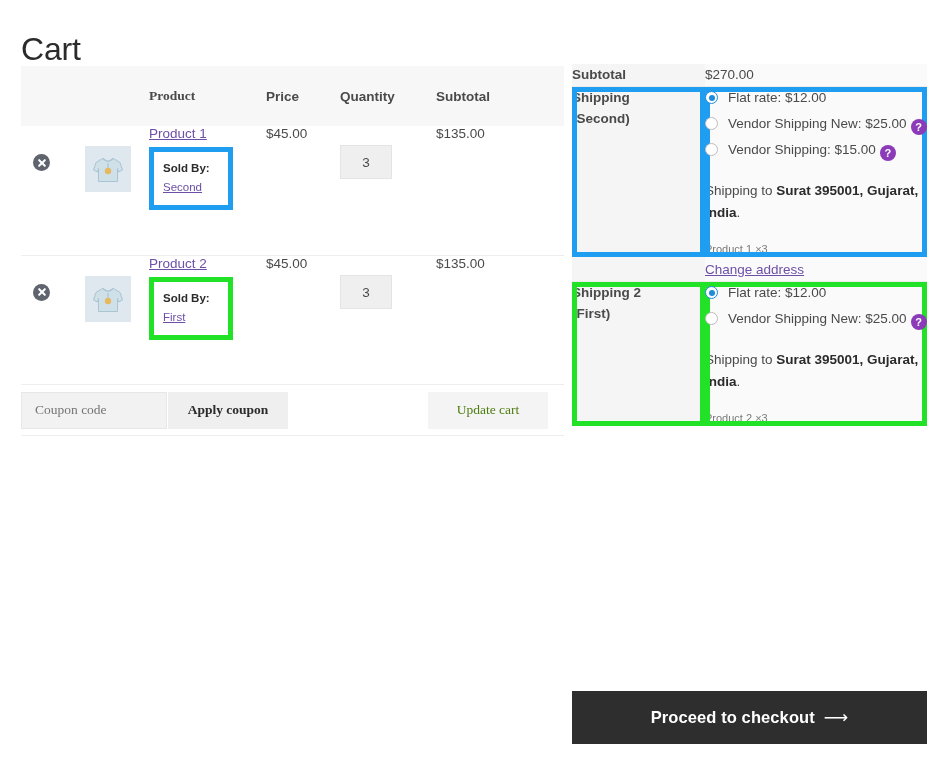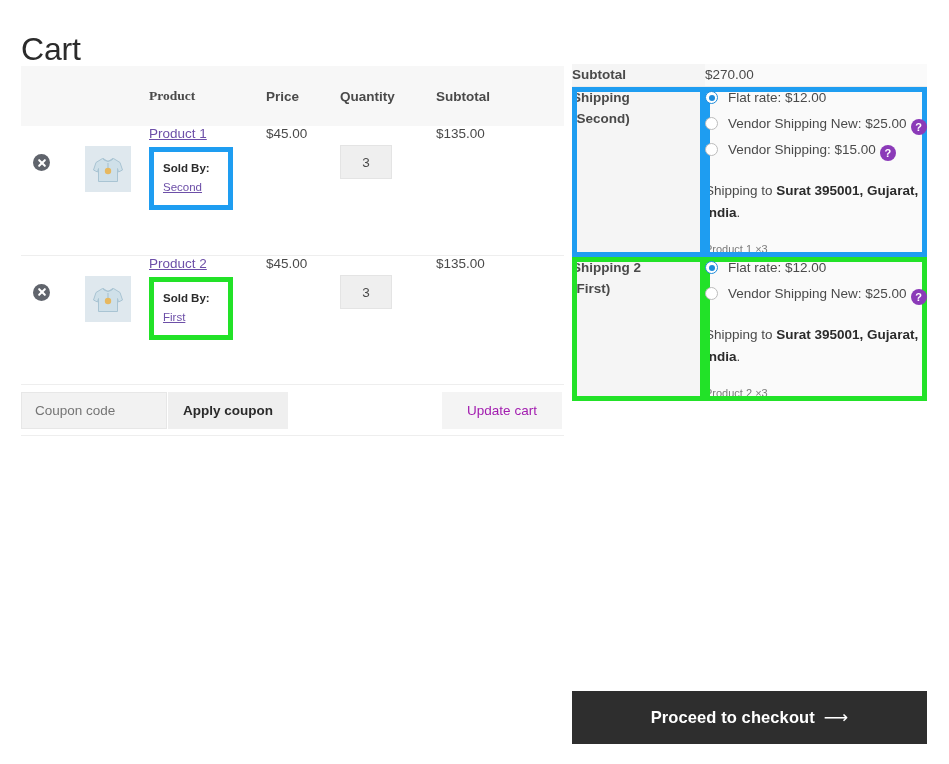--- a/index.html
+++ b/index.html
@@ -100,42 +100,42 @@
   }
   .soldby.blue  { border: 5px solid #1e9df1; }
   .soldby.green { border: 5px solid #22e228; }
   .soldby-label { font-weight: 700; color: #2b2b2b; display: block; }
   .soldby-vendor {
     color: #6d4fa8; text-decoration: underline; cursor: pointer; display: inline-block;
     margin-top: 2px;
   }
 
   
-  .coupon-row td { background: #fafafa; height: 50px; border-bottom: 0; }
+  .coupon-row td { background: #fafafa; height: 50px; border-bottom: 0; font-family: Liberation Serif, serif; }
   .coupon-wrap { position: relative; height: 50px; }
   .coupon-input {
     position: absolute; left: 0; top: 7px;
     width: 146px; height: 37px;
     background: #f2f2f2; border: 1px solid #e7e7e7;
     font-size: 13.5px; color: #8a8a8a;
     padding: 0 13px; font-family: inherit;
     outline: none;
   }
   .apply-btn {
     position: absolute; left: 147px; top: 7px;
     width: 120px; height: 37px;
     background: #efefef; border: 0;
     font-size: 13.5px; font-weight: 700; color: #2b2b2b;
     font-family: inherit; cursor: pointer;
   }
   .update-btn {
-    position: absolute; right: 2px; top: 7px;
+    position: absolute; right: 16px; top: 7px;
     width: 120px; height: 37px;
     background: #f4f4f4; border: 0;
-    font-size: 13.5px; color: #a21caf;
+    font-size: 13.5px; color: #4d7c0f;
     font-family: inherit; cursor: default;
   }
 
   
   .totals { position: absolute; left: 572px; top: 64px; width: 355px; }
   .totals-title {
     font-size: 22px; font-weight: 300; color: #2b2b2b;
     margin: 0 0 18px 2px; line-height: 26px;
   }
   .totals-table { width: 100%; border-collapse: collapse; }
@@ -326,20 +326,26 @@
                 <span>Vendor Shipping: $15.00</span><span class="help-icon">?</span>
               </li>
             </ul>
             <div class="ship-to">
               <span>Shipping to </span><b>Surat 395001, Gujarat, India</b><span>.</span>
             </div>
             <div class="ship-items">Product 1 ×3</div>
           </td>
         </tr>
 
+        <tr class="row-divider">
+          <th class="tr-label"></th>
+          <td class="tr-value">
+            <a class="change-address">Change address</a>
+          </td>
+        </tr>
 
         <tr>
           <th class="tr-label hl-green hl-pad-l">
             <span>Shipping 2</span><br>
             <span>(First)</span>
           </th>
           <td class="tr-value hl-green">
             <ul class="ship-list">
               <li>
                 <span class="radio checked"></span>

